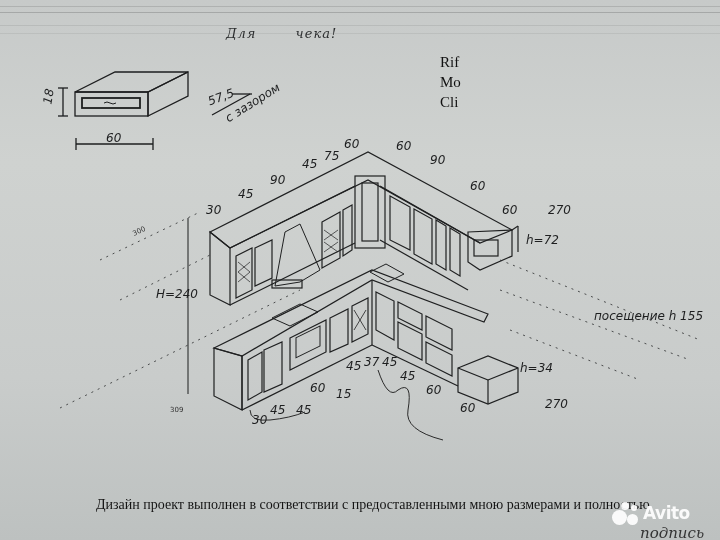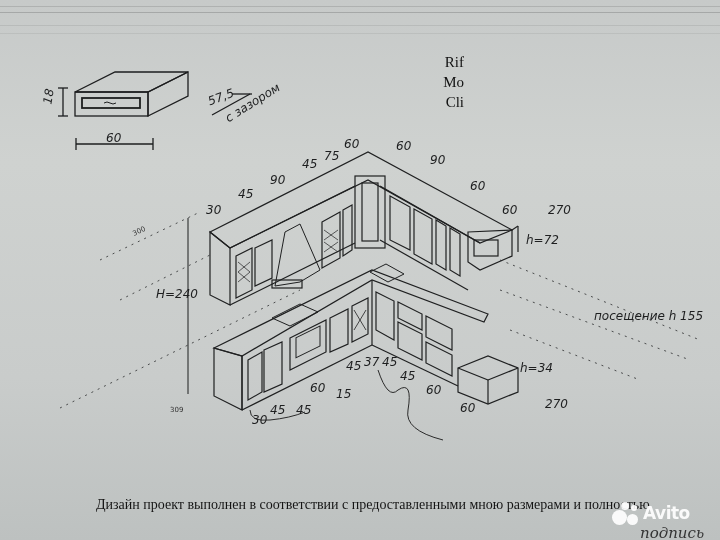--- a/index.html
+++ b/index.html
@@ -17,21 +17,21 @@
   .handnote {
     position: absolute; left: 226px; top: 26px;
     font-family: "DejaVu Serif", serif; font-style: italic;
     font-size: 13px; color: #2d2f30; letter-spacing: 1px;
   }
   .handnote span { margin-right: 34px; }
   .cut-text {
     position: absolute; left: 440px; top: 52px; width: 24px; overflow: hidden;
     font-family: "Liberation Serif", serif; font-size: 15px; line-height: 20px; color: #111;
   }
-  .cut-text div { white-space: nowrap; text-align: right; }
+  .cut-text div { white-space: nowrap; }
   svg.drawing { position: absolute; left: 0; top: 0; }
   .dim { font-family: "DejaVu Sans", sans-serif; font-style: italic; font-size: 12px; fill: #1e1f20; }
   .dim-s { font-family: "DejaVu Sans", sans-serif; font-size: 7px; fill: #333; }
   .footer {
     position: absolute; left: 60px; top: 496px; width: 640px;
     font-family: "Liberation Serif", serif; font-size: 14px; color: #151515; line-height: 18px;
   }
   .footer .l1 { padding-left: 36px; white-space: nowrap; }
   .signature {
     position: absolute; left: 640px; top: 524px;
@@ -48,20 +48,24 @@
 </head>
 <body>
 
 <div class="sheet">
 
   <div class="scanline" style="top:6px;opacity:.5"></div>
   <div class="scanline" style="top:12px;opacity:.7"></div>
   <div class="scanline" style="top:25px;opacity:.3"></div>
   <div class="scanline" style="top:33px;opacity:.25"></div>
 
+  <div class="handnote">
+    <span>Для</span>
+    <span>чека!</span>
+  </div>
 
   <div class="cut-text">
     <div>Rif</div>
     <div>Mo</div>
     <div>Cli</div>
   </div>
 
   <svg class="drawing" width="720" height="540" viewBox="0 0 720 540">
     <g stroke="#1d1e1f" stroke-width="1.3" fill="none">
       <polygon points="75,92 115,72 188,72 148,92"></polygon>

